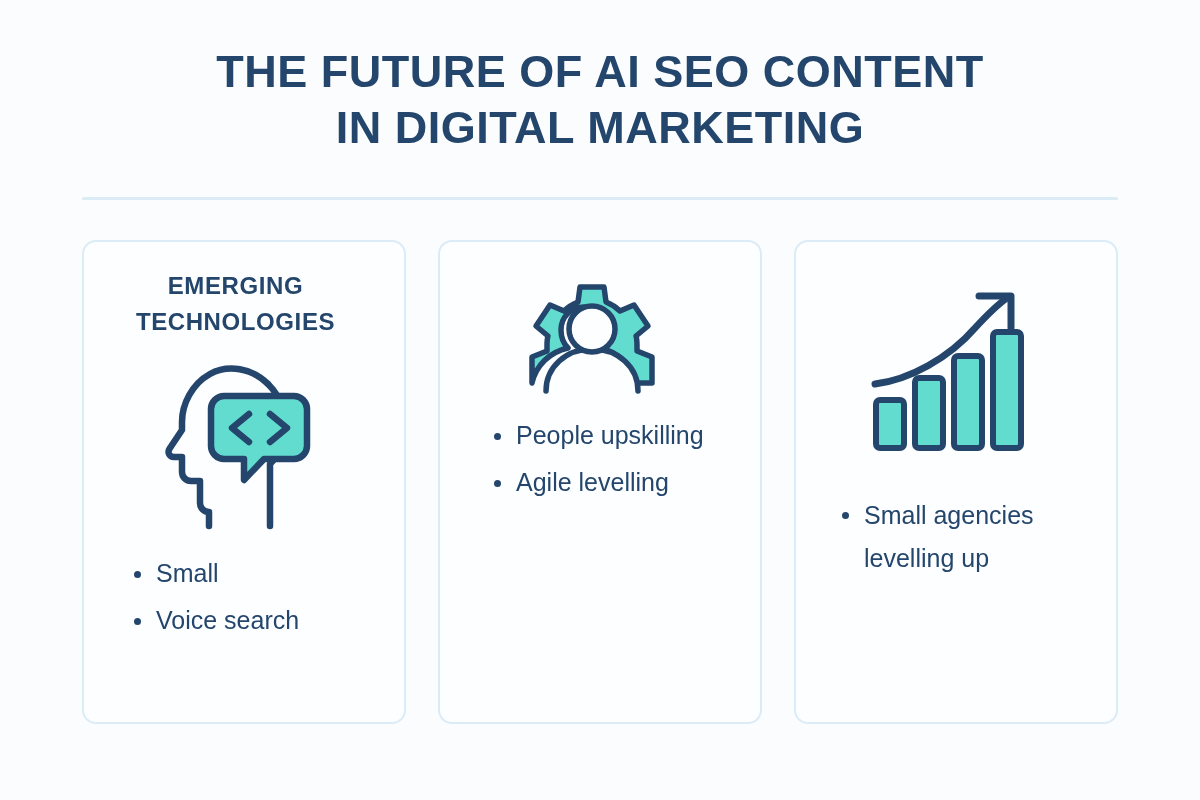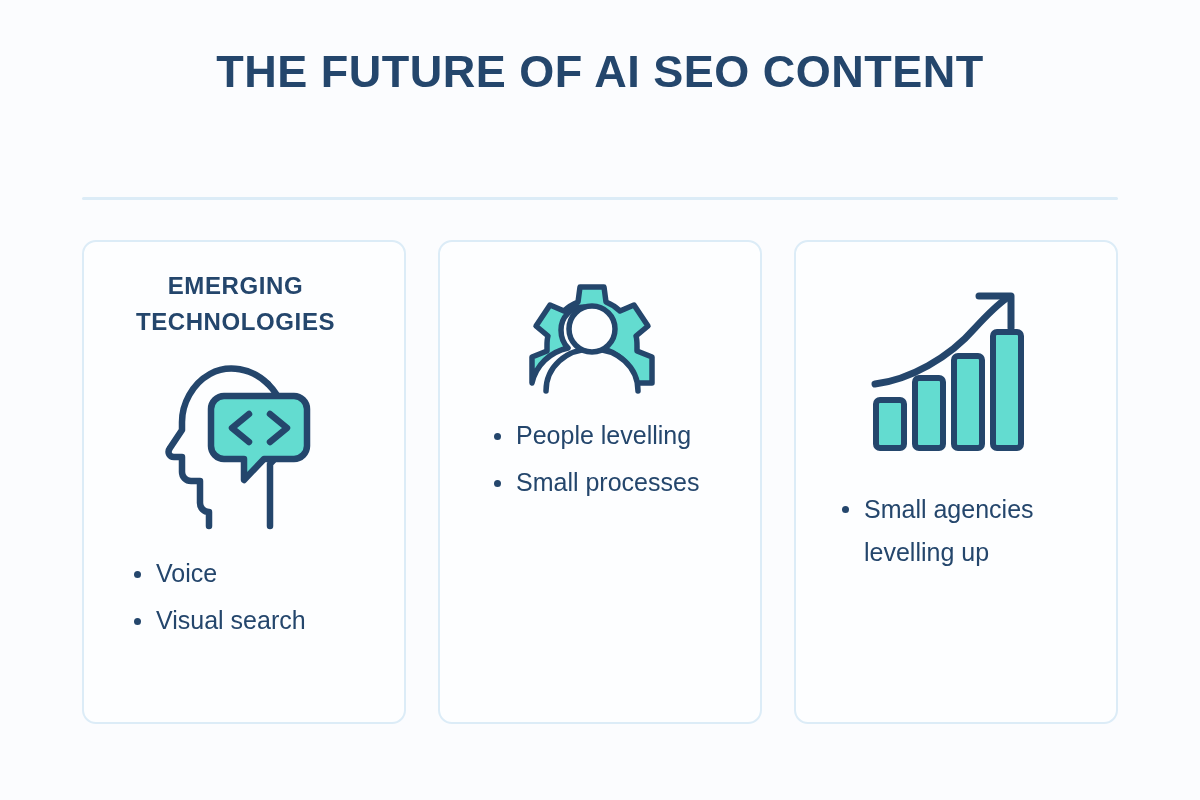--- a/index.html
+++ b/index.html
@@ -128,30 +128,31 @@
     top: 21px;
     width: 7px;
     height: 7px;
     border-radius: 50%;
     background: #24466c;
   }
   .card-3 .bullets li::before { top: 18px; }
 
   .card-1 .bullets { margin-top: 6px; }
   .card-2 .bullets { margin-top: 8px; }
-  .card-3 .bullets { margin-top: 16px; }
+  .card-3 .bullets { margin-top: 22px; }
 </style>
 </head>
 <body>
 
 <div class="page">
 
   <div class="title-wrap">
     <h1 class="title">
       <span class="line1">The Future of AI SEO Content</span>
+      <span class="line2">In Digital Marketing</span>
     </h1>
   </div>
 
   <div class="divider"></div>
 
   <div class="cards">
 
     <div class="card card-1">
       <div class="card-title">Emerging Technologies</div>
 
@@ -162,43 +163,43 @@
           <path d="M108 28 C120 40 126 56 126 70 C126 86 120 98 110 108 L110 124 L110 170" stroke="#24466c" stroke-width="6.5" stroke-linecap="round" stroke-linejoin="round"></path>
 
           <path d="M64 40 L134 40 C141 40 147 46 147 53 L147 90 C147 97 141 103 134 103 L104 103 L84 124 L84 103 L64 103 C57 103 51 97 51 90 L51 53 C51 46 57 40 64 40 Z" fill="#63dcd0" stroke="#24466c" stroke-width="6.5" stroke-linejoin="round"></path>
 
           <path d="M89 58 L72 72 L89 86" stroke="#24466c" stroke-width="6.5" stroke-linecap="round" stroke-linejoin="round"></path>
           <path d="M110 58 L127 72 L110 86" stroke="#24466c" stroke-width="6.5" stroke-linecap="round" stroke-linejoin="round"></path>
         </svg>
       </div>
 
       <ul class="bullets">
-        <li>Voice</li>
-        <li>Visual search</li>
+        <li>Small</li>
+        <li>Voice search</li>
       </ul>
     </div>
 
     <div class="card card-2">
 
       <div class="icon-box">
         <svg width="128" height="118" viewBox="0 0 128 118" fill="none" xmlns="http://www.w3.org/2000/svg">
 
           <path d="M52 8 L76 8 L78 23 C83 25 88 28 92 32 L106 26 L120 47 L108 57 C109 60 109 64 109 67 L109 72 L124 78 L124 104 L108 104
                    C104 86 90 73 72 69 L72 69 C76 65 79 58 79 51 C79 38 68 28 56 28 C43 28 33 38 33 51 C33 58 36 65 40 69
                    C22 73 8 86 4 104 L4 104 L4 78 L19 72 L19 67 C19 64 19 60 20 57 L8 47 L22 26 L36 32 C40 28 45 25 50 23 Z" fill="#63dcd0" stroke="#24466c" stroke-width="5.5" stroke-linejoin="round"></path>
 
           <path d="M18 112 C18 88 38 70 64 70 C90 70 110 88 110 112" fill="#fdfeff" stroke="#24466c" stroke-width="5.5" stroke-linecap="round" stroke-linejoin="round"></path>
 
           <circle cx="64" cy="50" r="23" fill="#fdfeff" stroke="#24466c" stroke-width="5.5"></circle>
         </svg>
       </div>
 
       <ul class="bullets">
-        <li>People levelling</li>
-        <li>Small processes</li>
+        <li>People upskilling</li>
+        <li>Agile levelling</li>
       </ul>
     </div>
 
     <div class="card card-3">
 
       <div class="icon-box">
         <svg width="162" height="168" viewBox="0 0 162 168" fill="none" xmlns="http://www.w3.org/2000/svg">
 
           <path d="M8 96 C42 92 82 70 108 40 C120 27 130 17 140 10" stroke="#24466c" stroke-width="7" stroke-linecap="round" fill="none"></path>
           <path d="M112 8 L144 8 L144 40" stroke="#24466c" stroke-width="7" stroke-linecap="round" stroke-linejoin="round" fill="none"></path>

